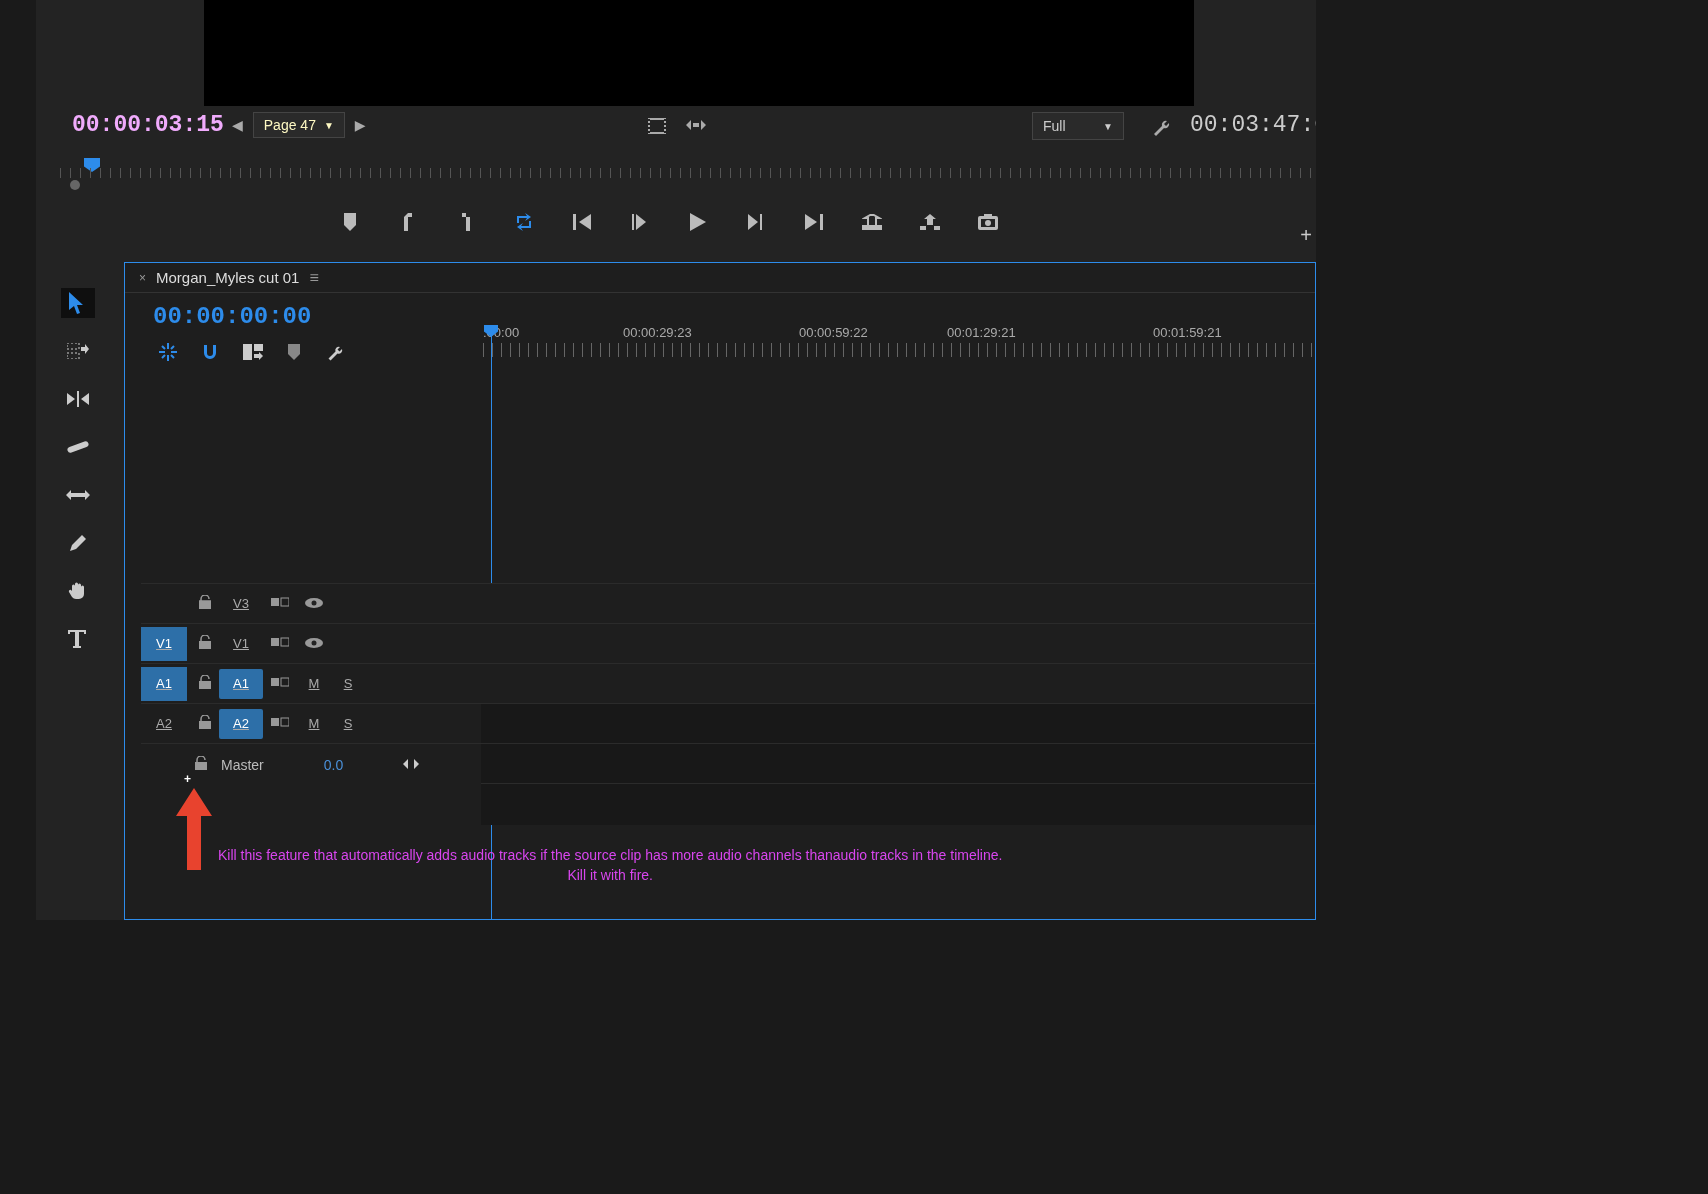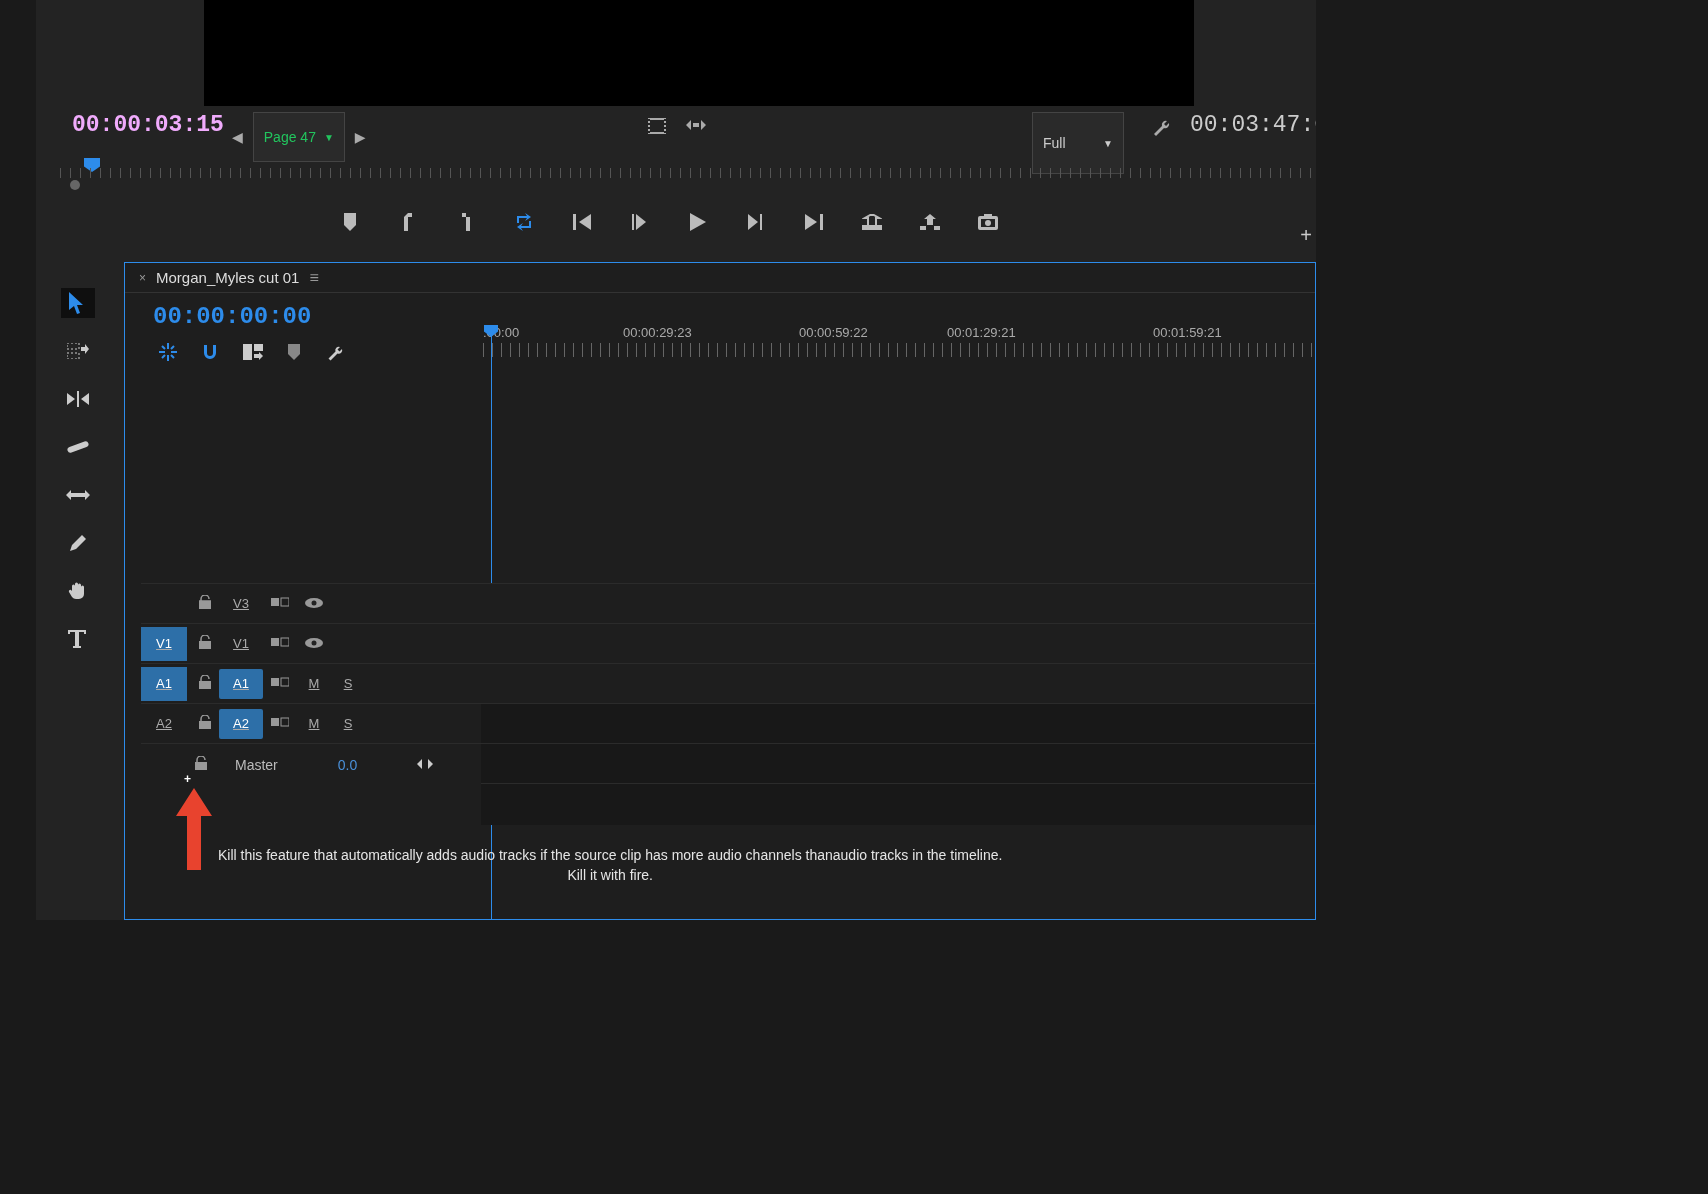--- a/index.html
+++ b/index.html
@@ -7,23 +7,23 @@
   
   
   .preview-black { position: absolute; left: 204px; top: 0; width: 990px; height: 106px; background: #000; }
   .panel-bg { position: absolute; left: 36px; top: 0; right: 0; bottom: 0; background: #232323; }
   .left-strip { position: absolute; left: 0; top: 0; width: 36px; height: 100%; background: #1a1a1a; }
   
   
   .tc-left { position: absolute; left: 72px; top: 112px; color: #f0abfc; font-size: 23px; font-weight: 600; font-family: "Courier New", monospace; }
   .page-nav { position: absolute; left: 232px; top: 112px; display: flex; align-items: center; gap: 10px; }
   .page-nav .arrow { cursor: pointer; color: #aaa; font-size: 14px; }
-  .page-sel { background: #2a2a2a; border: 1px solid #444; padding: 16px 10px; font-size: 14px; color: #22c55e; display: flex; align-items: center; gap: 8px; }
+  .page-sel { background: #2a2a2a; border: 1px solid #444; padding: 4px 10px; font-size: 14px; color: #fef9c3; display: flex; align-items: center; gap: 8px; }
   .toprow-icons { position: absolute; left: 648px; top: 118px; display: flex; gap: 20px; color: #aaa; }
-  .res-sel { position: absolute; left: 1032px; top: 112px; background: #2a2a2a; border: 1px solid #444; padding: 22px 10px; width: 92px; font-size: 14px; color: #ccc; display: flex; justify-content: space-between; align-items: center; }
+  .res-sel { position: absolute; left: 1032px; top: 112px; background: #2a2a2a; border: 1px solid #444; padding: 5px 10px; width: 92px; font-size: 14px; color: #ccc; display: flex; justify-content: space-between; align-items: center; }
   .wrench-top { position: absolute; left: 1150px; top: 116px; color: #aaa; }
   .tc-right { position: absolute; left: 1190px; top: 112px; color: #ccc; font-size: 23px; font-weight: 500; font-family: "Courier New", monospace; }
   
   
   .ruler-wrap { position: absolute; left: 60px; top: 158px; right: 0; height: 30px; }
   .playhead-marker { position: absolute; left: 24px; top: 0; width: 16px; height: 14px; background: #2D8CEB; clip-path: polygon(0 0, 100% 0, 100% 60%, 50% 100%, 0 60%); }
   .ruler-ticks { position: absolute; left: 0; top: 10px; right: 0; height: 10px;
      background: repeating-linear-gradient(to right, #555 0, #555 1px, transparent 1px, transparent 10px);}
   .ruler-circle { position: absolute; left: 10px; top: 22px; width: 10px; height: 10px; border-radius: 50%; background: #666; }
   
@@ -74,21 +74,21 @@
   .master-row .icon-btn { margin-left: 60px; color:#ccc; }
 
   
   .track-bodies { position:absolute; left:356px; right:0; top:320px; }
   .tb { height:40px; border-top:1px solid #2b2b2b; background:#1e1e1e; }
   .tb.dark { background:#181818; }
   
   
   .arrow-ann { position:absolute; left:176px; top:788px; width:36px; height:82px; }
   .arrow-ann svg { width:100%; height:100%; }
-  .ann-text { position:absolute; left:218px; top:846px; color:#e5e5e5; font-size:14px; line-height:1.4; max-width: 900px; text-align:center; }
+  .ann-text { position:absolute; left:218px; top:846px; color:#d946ef; font-size:14px; line-height:1.4; max-width: 900px; text-align:center; }
   .plus-small { position:absolute; left:184px; top:772px; color:#fff; font-size:12px; font-weight:bold; }
   
   .chev { font-size:10px; }
 </style>
 </head>
 <body>
 
 <div class="left-strip"></div>
 <div class="panel-bg"></div>
 <div class="preview-black"></div>
@@ -362,21 +362,21 @@
           </svg></div>
       <div class="m">M</div>
       <div class="s">S</div>
     </div>
     <div class="master-row">
       <div style="width:46px"></div>
       <div class="lock"><svg width="12" height="14" viewBox="0 0 12 14">
             <path d="M2 6 v-2 a4 4 0 0 1 8 0" fill="none" stroke="#999" stroke-width="1.5"></path>
             <rect x="0" y="6" width="12" height="8" fill="#999"></rect>
           </svg></div>
-      <span style="margin-left:20px">Master</span>
+      <span style="margin-left:6px">Master</span>
       <span class="val">0.0</span>
       <span class="icon-btn"><svg width="16" height="12" viewBox="0 0 16 12">
             <path d="M0 6 L5 1 v10 Z M16 6 L11 1 v10 Z" fill="#ccc"></path>
           </svg></span>
     </div>
   </div>
 
   <div class="track-bodies">
     <div class="tb"></div>
     <div class="tb"></div>

